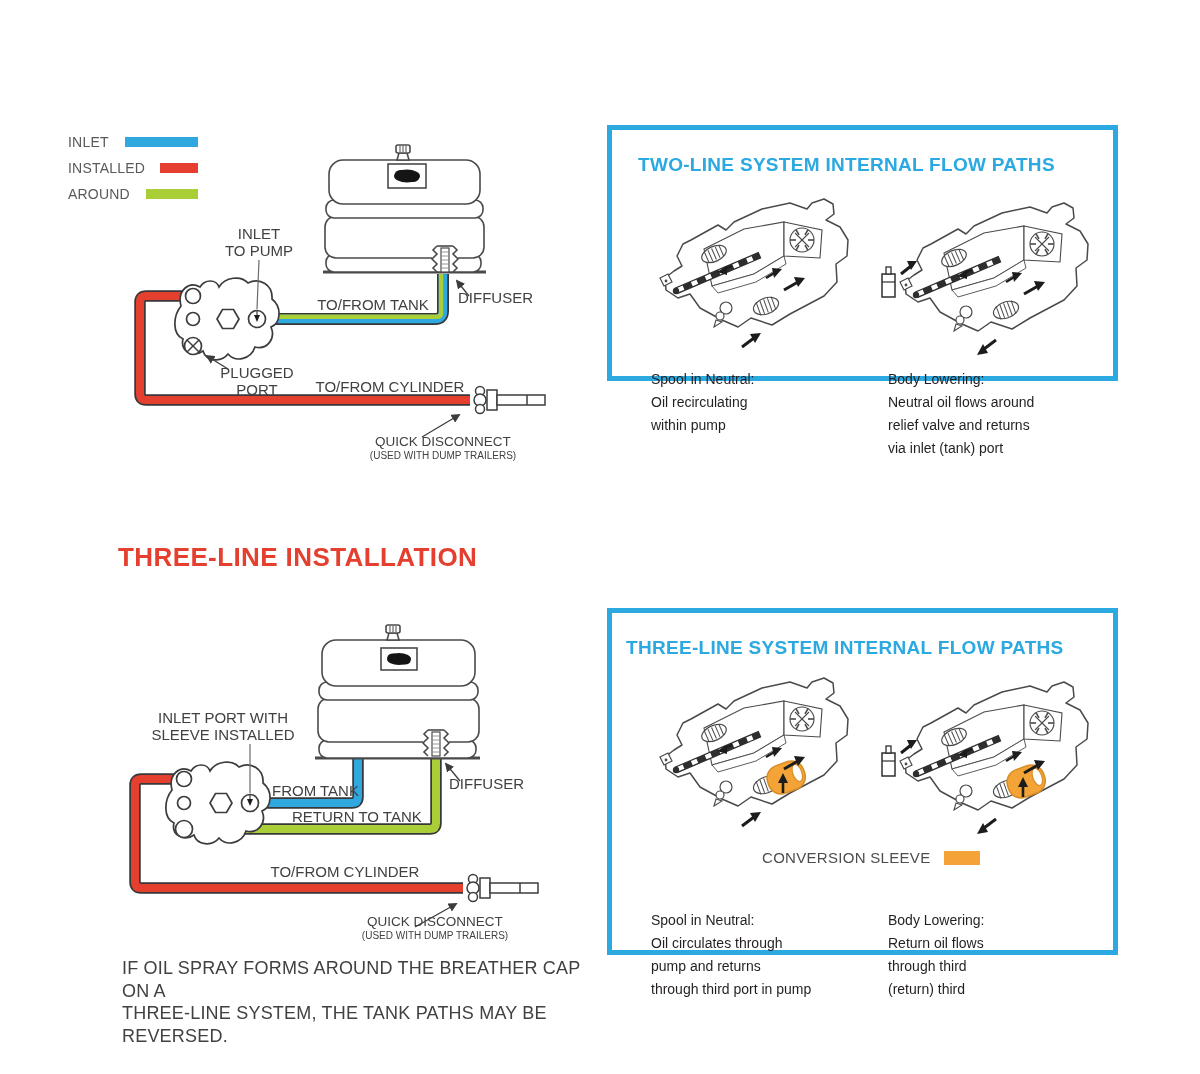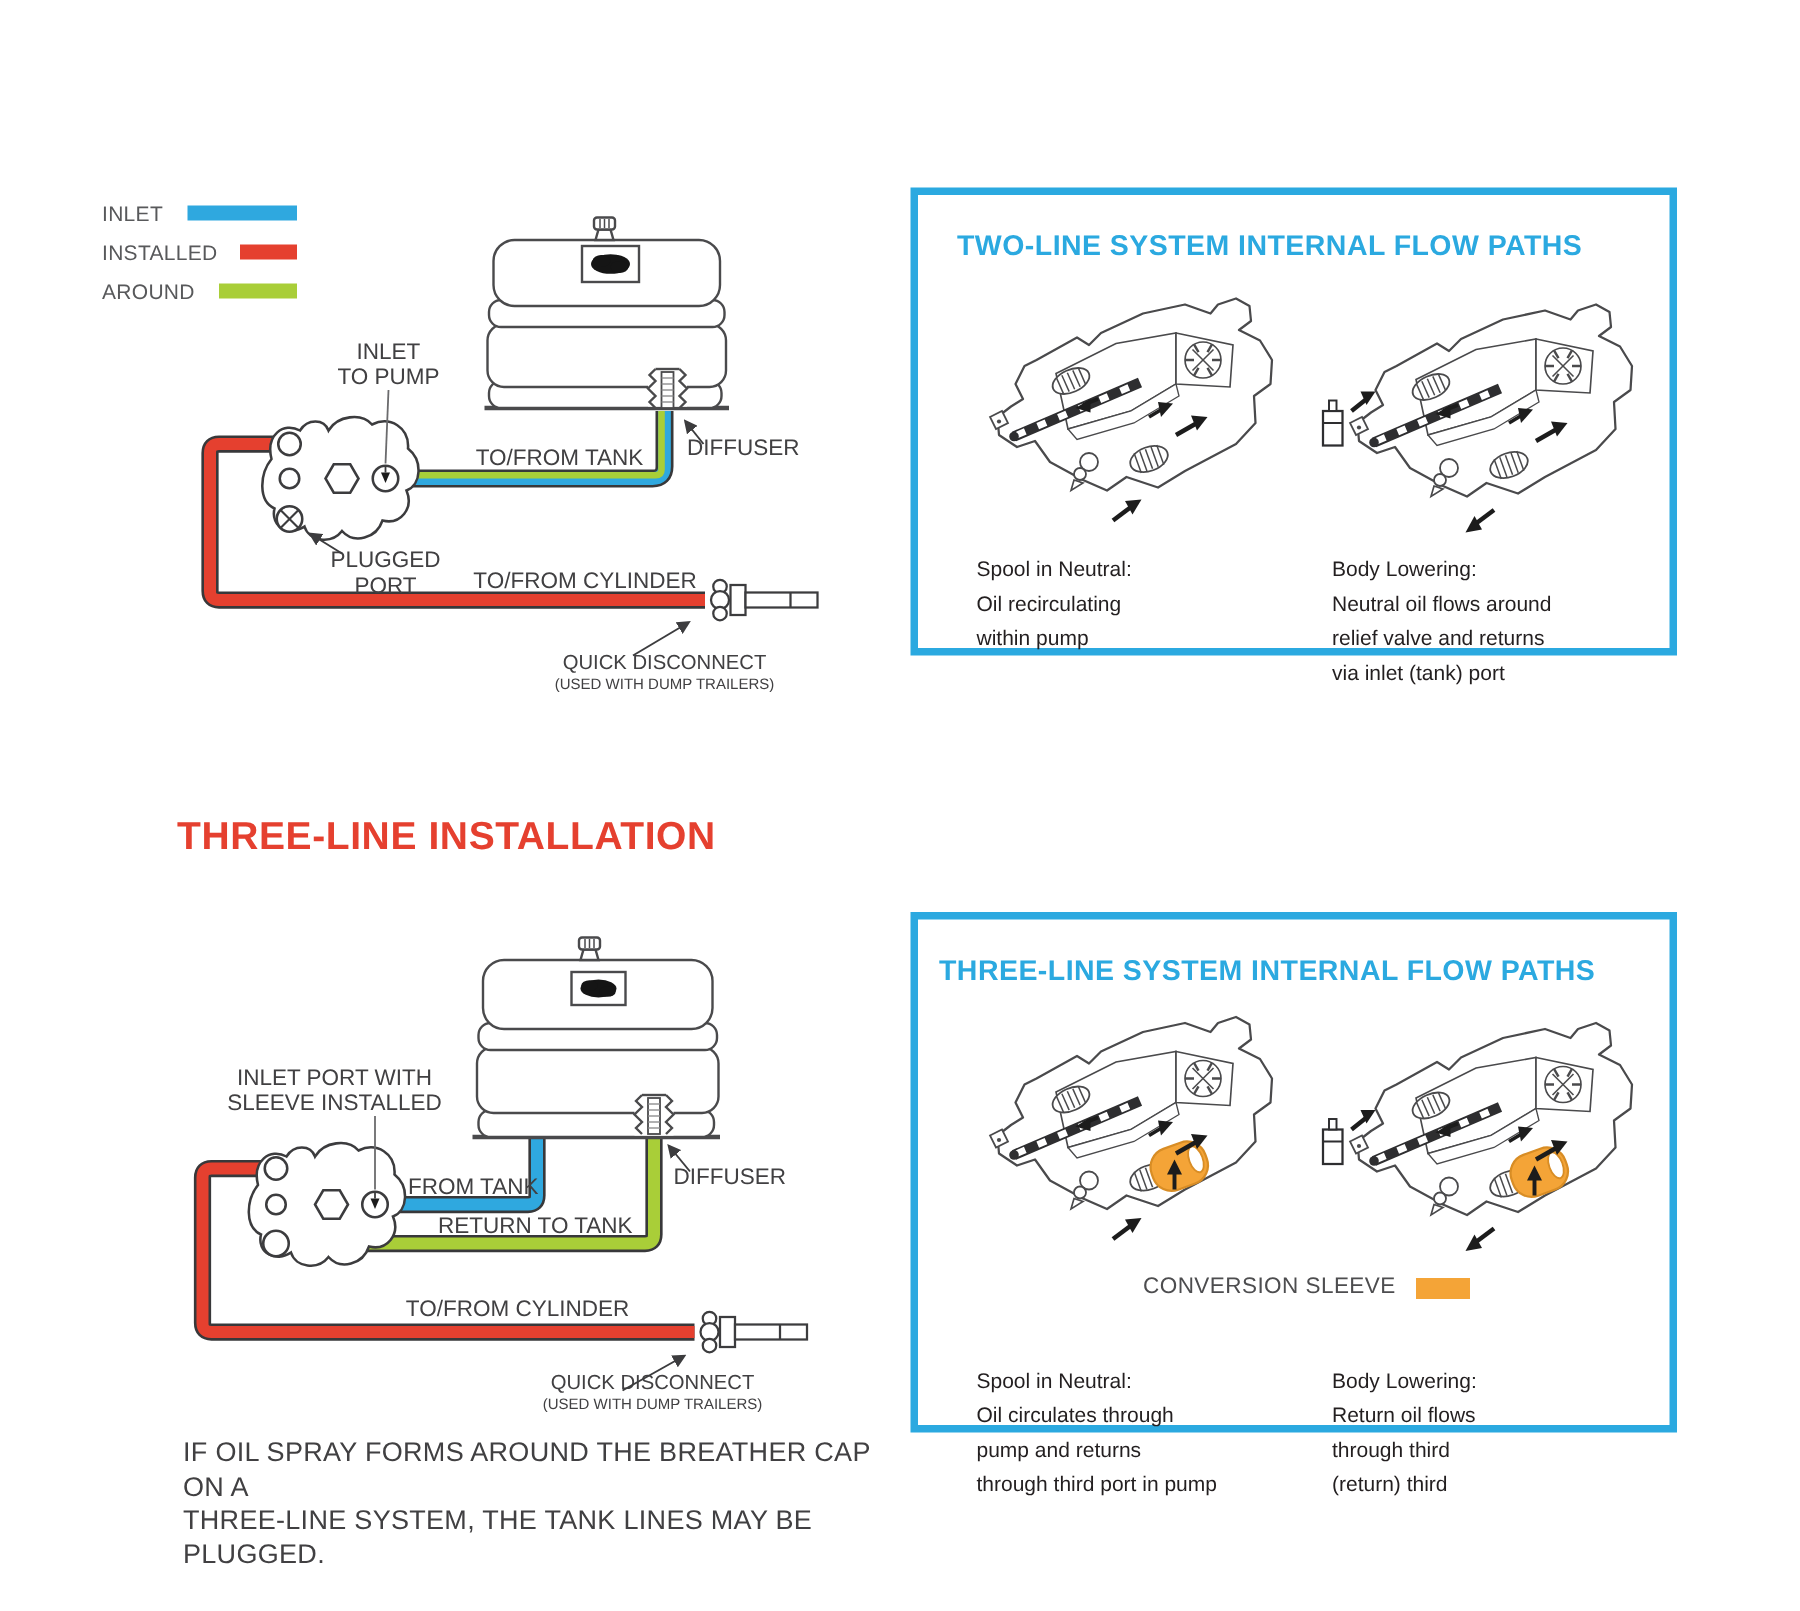--- a/index.html
+++ b/index.html
@@ -17,33 +17,33 @@
   .legend-row{position:relative;height:26px;}
   .legend-row .lbl{position:absolute;left:0;top:4px;font-size:14px;color:#58595B;letter-spacing:.2px;}
   .legend-row .bar{position:absolute;right:0;top:7px;height:10px;}
   .bar-inlet{width:73px;background:var(--blue);}
   .bar-pressure{width:38px;background:var(--red);}
   .bar-return{width:52px;background:var(--green);}
   
   .note{position:absolute;left:122px;top:957px;width:480px;font-size:18px;line-height:22.5px;color:#414042;letter-spacing:.2px;}
   
   .panel{position:absolute;left:607px;width:511px;border:5px solid var(--cyan);background:#fff;}
-  #panel-two{top:125px;height:312px;}
+  #panel-two{top:125px;height:256px;}
   #panel-three{top:608px;height:347px;}
   .panel-title{position:absolute;font-size:19px;font-weight:bold;color:var(--cyan);letter-spacing:.3px;white-space:nowrap;}
   #panel-two .panel-title{left:26px;top:24px;}
   #panel-three .panel-title{left:14px;top:24px;}
   .pumpfig{position:absolute;width:235px;height:170px;}
   .cap{position:absolute;font-size:14px;font-weight:normal;color:var(--ink);line-height:23px;}
   .cap div{white-space:nowrap;}
   #panel-two .cap-l{left:39px;top:238px;}
   #panel-two .cap-r{left:276px;top:238px;}
   #panel-three .cap-l{left:39px;top:296px;}
   #panel-three .cap-r{left:276px;top:296px;}
-  .conv-row{position:absolute;left:150px;top:236px;display:flex;align-items:flex-end;}
+  .conv-row{position:absolute;left:150px;top:236px;display:flex;align-items:center;}
   .conv-row .conv-lbl{font-size:15px;color:#4D4D4F;letter-spacing:.3px;}
   .conv-row .swatch{width:36px;height:14px;background:var(--orange);margin-left:14px;}
   
   .diag{position:absolute;}
   #diag-two{left:60px;top:120px;}
   #diag-three{left:60px;top:600px;}
   svg text{font-family:"Liberation Sans",sans-serif;fill:#414042;}
 </style>
 </head>
 <body>
@@ -245,21 +245,21 @@
       <line x1="400" y1="181" x2="386" y2="164" stroke="#3c3c3e" stroke-width="1.3" marker-end="url(#ah2)"></line>
       <text x="285" y="277" text-anchor="middle">TO/FROM CYLINDER</text>
       <text x="375" y="326" text-anchor="middle" font-size="13.5">QUICK DISCONNECT</text>
       <text x="375" y="339" text-anchor="middle" font-size="10">(USED WITH DUMP TRAILERS)</text>
       <line x1="355" y1="327" x2="396" y2="304" stroke="#3c3c3e" stroke-width="1.3" marker-end="url(#ah2)"></line>
     </g>
   </svg>
 
   <div class="note">
     <div>IF OIL SPRAY FORMS AROUND THE BREATHER CAP ON A</div>
-    <div>THREE-LINE SYSTEM, THE TANK LINES MAY BE PLUGGED.</div>
+    <div>THREE-LINE SYSTEM, THE TANK PATHS MAY BE REVERSED.</div>
   </div>
 
   <div class="panel" id="panel-two">
     <div class="panel-title">TWO-LINE SYSTEM INTERNAL FLOW PATHS</div>
     <svg class="pumpfig" style="left:22px;top:64px;" viewBox="0 0 235 170">
         <path d="M57,46 L84,31 L92,36 L100,28 L128,15 L156,9 L173,15 L178,9 L190,5 L199,10 L200,20 L192,26
         L206,33 L214,46 L213,62 L202,70 L203,88 L190,102 L156,120 L138,131 L117,124 L104,133 L88,126
         L66,114 L56,100 L44,104 L32,96 L31,84 L40,77 L48,72 L43,62 L49,50 Z" fill="#fff" stroke="#4a4a4c" stroke-width="1.5" stroke-linejoin="round"></path>
         <path d="M70,55 L110,35 L150,28 L150,62 L120,80 L78,92 Z" fill="#fff" stroke="#4a4a4c" stroke-width="1.1"></path>
         <path d="M78,92 L120,80 L150,62 L152,70 L122,88 L84,99 Z" fill="#fff" stroke="#4a4a4c" stroke-width="0.9"></path>

